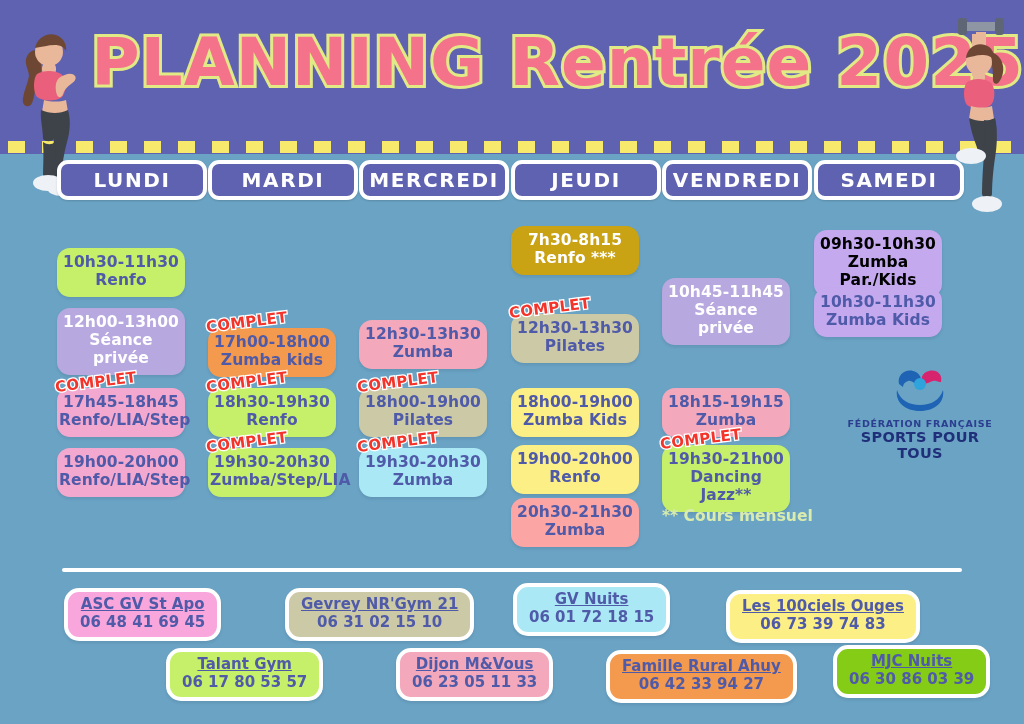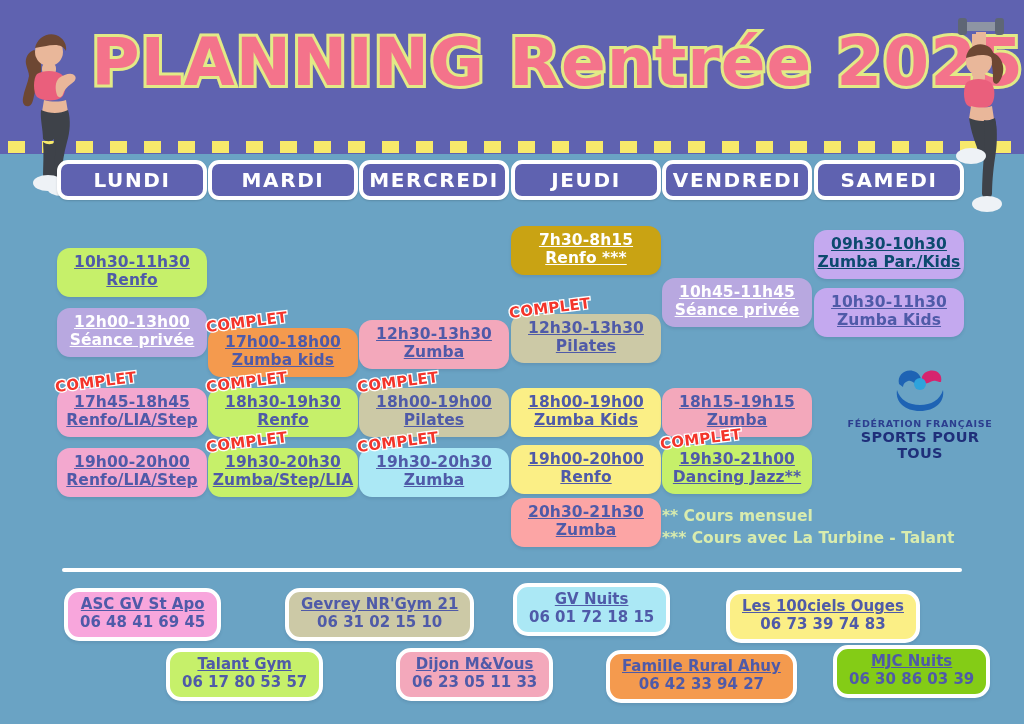--- a/index.html
+++ b/index.html
@@ -69,31 +69,30 @@
     color: #ffffff;
     font-size: 20px;
     font-weight: 900;
     letter-spacing: 1.6px;
     display: flex; align-items: center; justify-content: center;
     box-shadow: 0 1px 2px rgba(0,0,0,.15);
   }
 
   .slot {
     position: absolute;
-    width: 150px;
+    width: 128px;
     border-radius: 13px;
     padding: 6px 2px 7px;
     text-align: center;
     color: #4f5aa8;
     font-size: 15.5px;
     font-weight: 800;
     line-height: 1.16;
     letter-spacing: .1px;
     box-shadow: 0 2px 3px rgba(40,60,90,.13);
-    text-decoration: underline;
   }
   .slot .t { display: block; }
   .slot .n { display: block; }
 
   .complet {
     position: absolute;
     left: -2px; top: -14px;
     color: #f4342a;
     font-size: 15px;
     font-weight: 900;
@@ -310,34 +309,33 @@
         <span class="n">Zumba</span>
       </div>
       <div class="slot" style="top: 285px; background: rgb(198, 240, 106); color: rgb(79, 90, 168);">
         <span class="t">19h30-21h00</span>
         <span class="n">Dancing Jazz**</span>
         <span class="complet">COMPLET</span>
       </div>
     </div>
     <div class="col col-5">
       <div class="day-head">SAMEDI</div>
-      <div class="slot" style="top: 70px; background: rgb(196, 169, 239); color: #0c4a6e;">
+      <div class="slot" style="top: 70px; background: rgb(196, 169, 239); color: #000000;">
         <span class="t">09h30-10h30</span>
         <span class="n">Zumba Par./Kids</span>
       </div>
       <div class="slot" style="top: 128px; background: rgb(196, 169, 239); color: rgb(79, 90, 168);">
         <span class="t">10h30-11h30</span>
         <span class="n">Zumba Kids</span>
       </div>
     </div>
   </div>
 
 <div class="notes">
   <div>** Cours mensuel</div>
-  <div>*** Cours avec La Turbine - Talant</div>
 </div>
 
 <div class="logo">
   <svg width="62" height="44" viewBox="0 0 62 44">
     <path d="M10 16c-2-9 6-15 14-13 5 1 8 5 8 9 0 3-2 5-5 4-3-1-4-4-8-3-3 1-5 3-5 6z" fill="#1e63b4"></path>
     <path d="M52 14c2-8-5-13-12-11-5 1-8 5-7 9 1 3 3 4 6 3 3-1 5-3 8-2 3 1 4 1 5 1z" fill="#d6246e"></path>
     <circle cx="31" cy="16" r="6" fill="#2ea3dc"></circle>
     <path d="M8 22c-2 12 8 21 23 21s25-9 23-21c-3 10-12 15-23 15S11 32 8 22z" fill="#1e63b4"></path>
     <circle cx="40" cy="9" r="4" fill="#d6246e"></circle>
   </svg>

